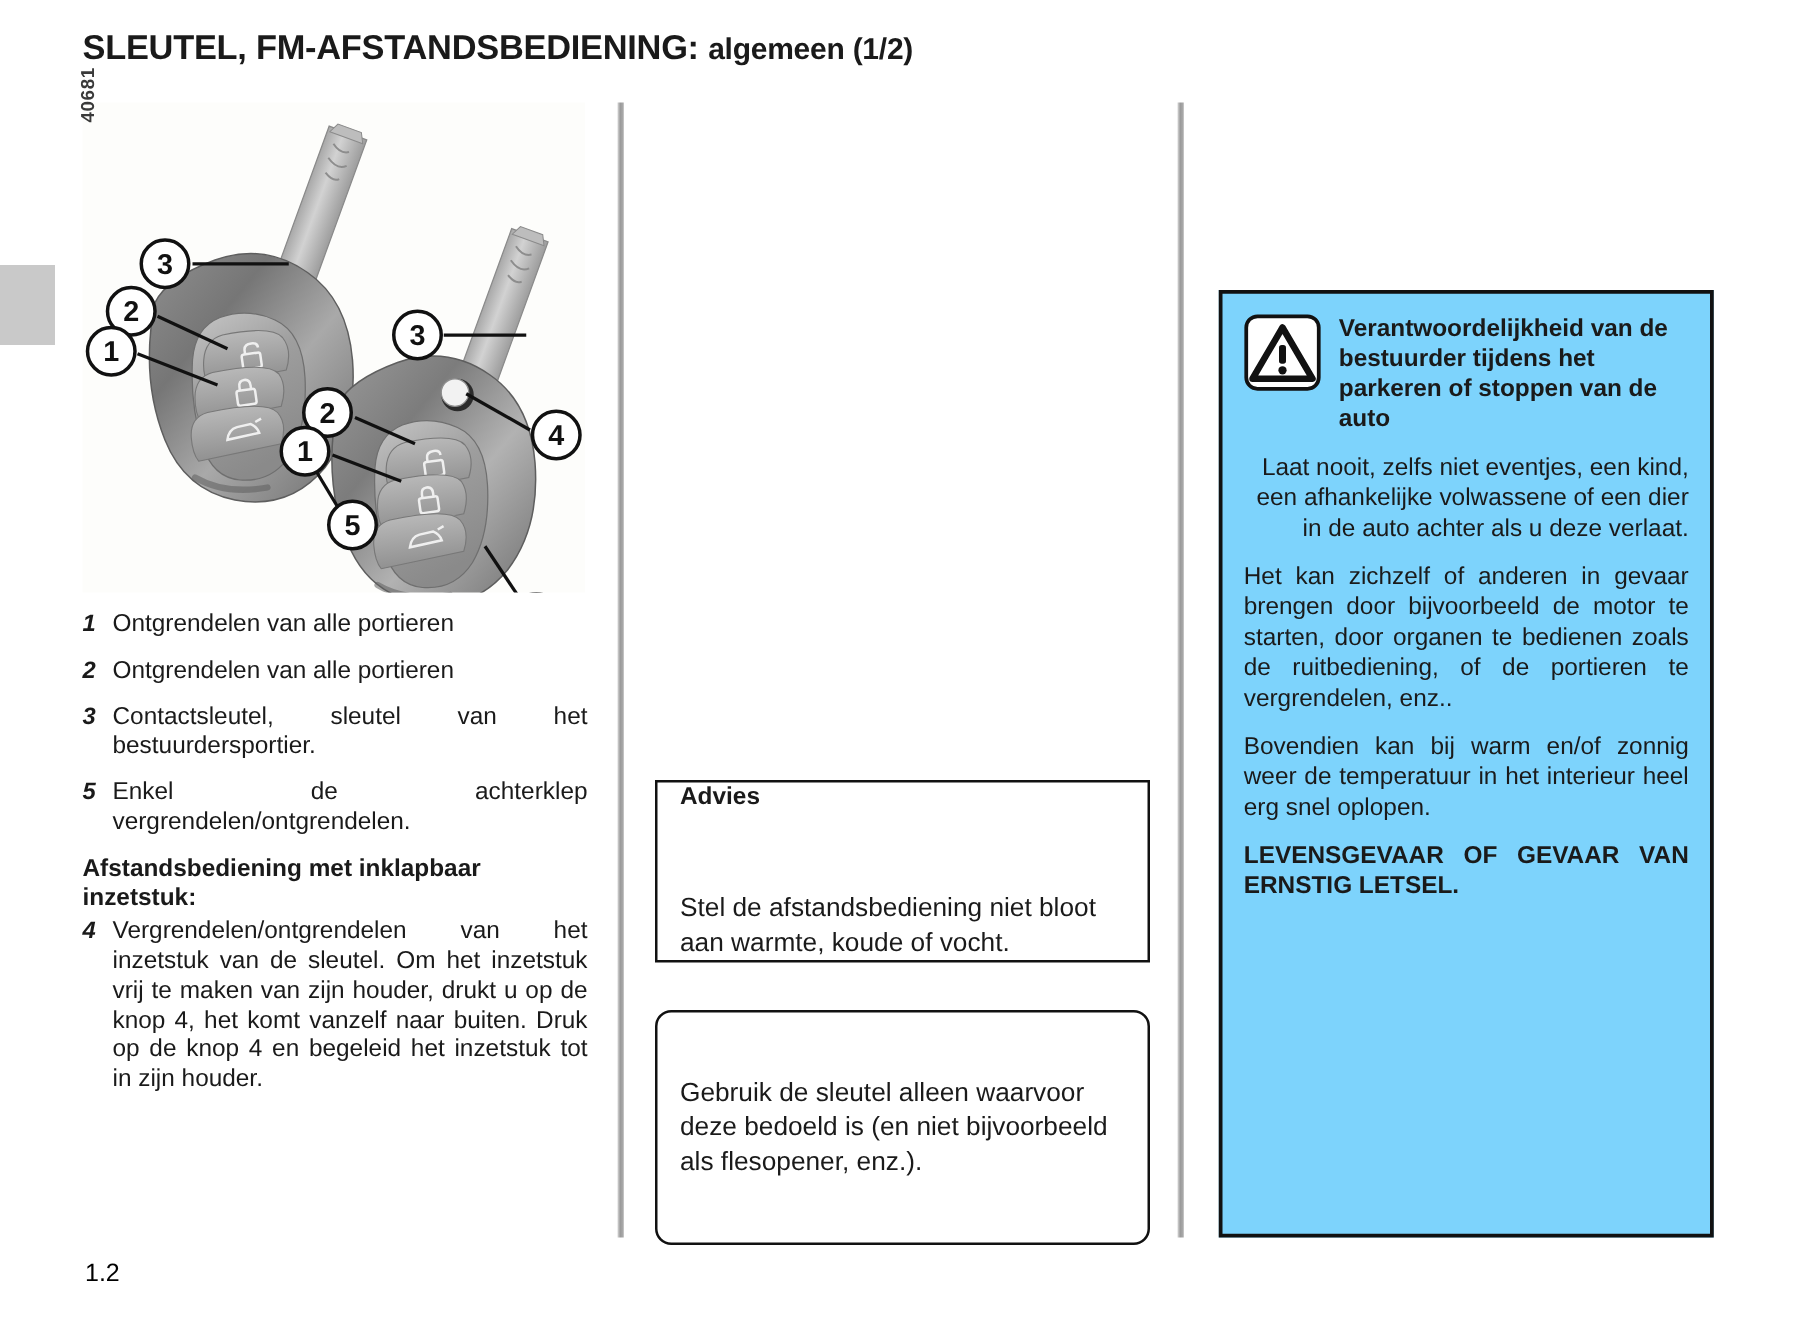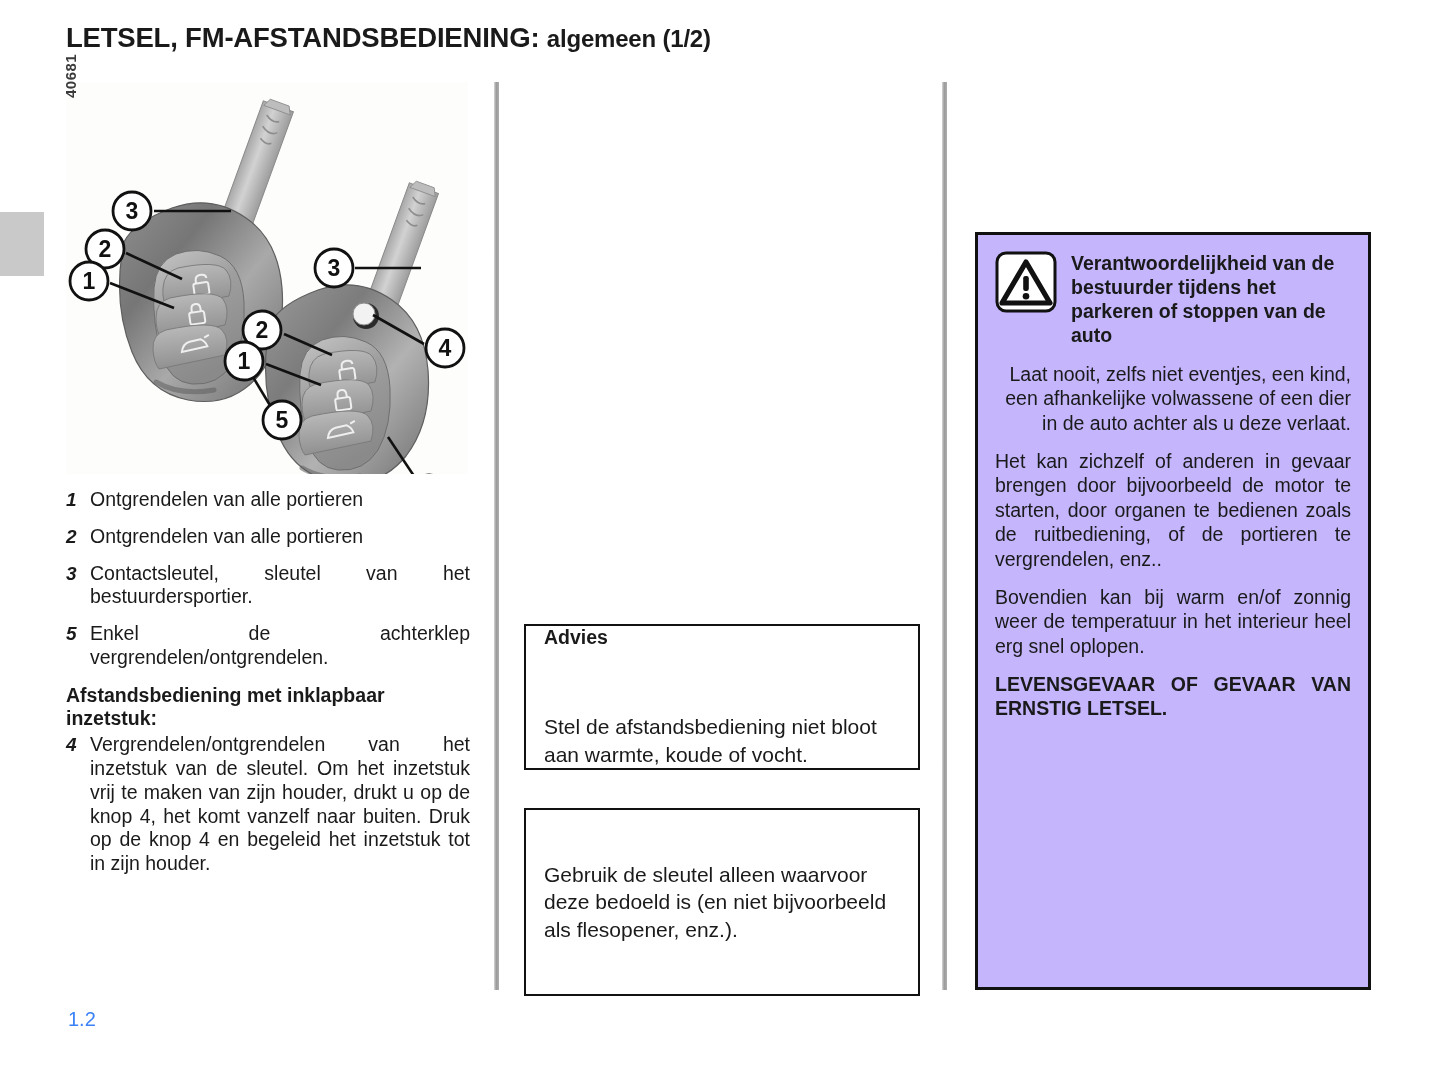--- a/index.html
+++ b/index.html
@@ -152,41 +152,42 @@
     display: flex;
     flex-direction: column;
     justify-content: space-between;
   }
   #usage-box {
     top: 726px;
     height: 188px;
     display: flex;
     flex-direction: column;
     justify-content: center;
+    border-radius: 13px;
   }
   .box-heading {
     font-size: 19.5px;
     font-weight: bold;
     margin-bottom: 12px;
   }
   .box-text {
     font-size: 21px;
     line-height: 1.3;
     text-align: left;
   }
 
   
   #warn-panel {
     position: absolute;
     left: 975px;
     top: 232px;
     width: 396px;
     height: 758px;
     border: 3px solid #111;
-    background: #c4b5fd;
+    background: #7dd3fc;
     box-sizing: border-box;
     padding: 16px 17px 16px 17px;
   }
   #warn-head {
     display: flex;
     align-items: flex-start;
     gap: 14px;
     margin-bottom: 14px;
   }
   #warn-icon {
@@ -212,31 +213,31 @@
     font-weight: bold;
     text-align: justify;
   }
 
   
   #page-number {
     position: absolute;
     left: 68px;
     top: 1008px;
     font-size: 20px;
-    color: #3b82f6;
+    color: #000000;
     text-align: right;
   }
 </style>
 </head>
 <body>
 
 <div id="page">
 
   <div id="page-title">
-    <span class="title-main">LETSEL, FM-AFSTANDSBEDIENING:</span>
+    <span class="title-main">SLEUTEL, FM-AFSTANDSBEDIENING:</span>
     <span class="title-sub">algemeen (1/2)</span>
   </div>
 
   <div id="margin-tab"></div>
 
   <div class="col-sep" id="sep-1"></div>
   <div class="col-sep" id="sep-2"></div>
 
   <div id="left-col">
 

